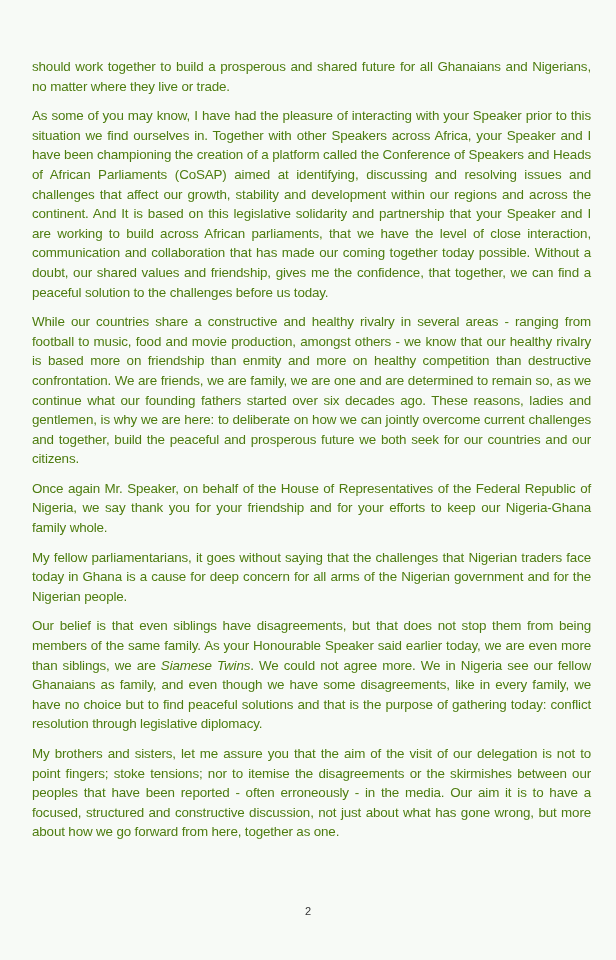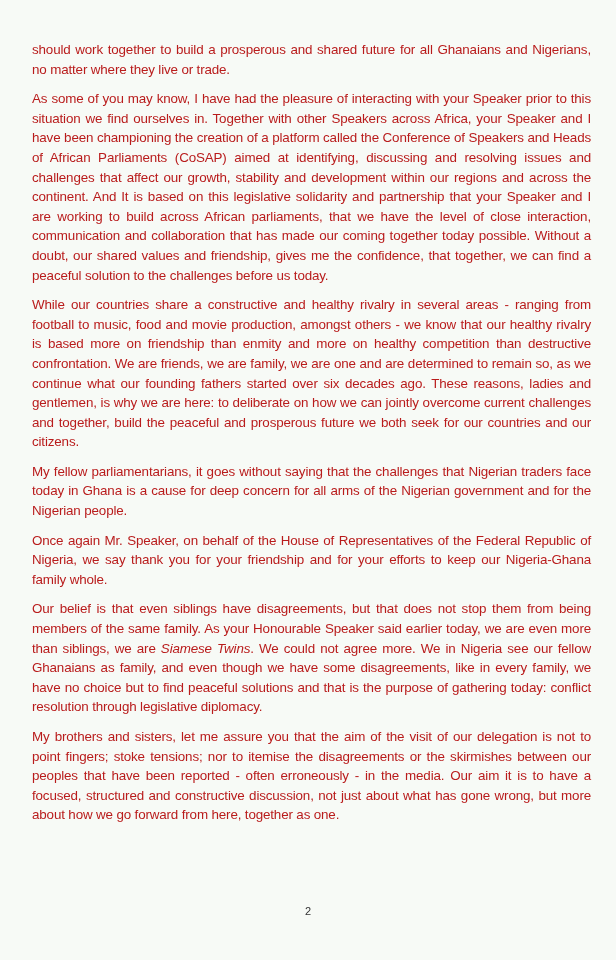--- a/index.html
+++ b/index.html
@@ -9,26 +9,26 @@
     body {
       width: 616px;
       height: 960px;
       background: #f7faf6;
       overflow: hidden;
       position: relative;
     }
     .page {
       position: absolute;
       left: 32px;
-      top: 40px;
+      top: 57px;
       width: 559px;
       font-family: "Liberation Sans", sans-serif;
       font-size: 13.4px;
       line-height: 19.6px;
-      color: #b91c1c;
+      color: #4d7c0f;
       letter-spacing: -0.15px;
     }
     .para {
       margin: 0 0 10px 0;
       text-align: justify;
     }
     .para.first {
       margin-bottom: 10px;
     }
     em {
@@ -44,19 +44,19 @@
       color: #333;
     }
   </style>
 </head>
 <body>
 
 <div class="page">
   <p class="para first">should work together to build a prosperous and shared future for all Ghanaians and Nigerians, no matter where they live or trade.</p>
   <p class="para">As some of you may know, I have had the pleasure of interacting with your Speaker prior to this situation we find ourselves in.  Together with other Speakers across Africa, your Speaker and I have been championing the creation of a platform  called the Conference of Speakers and Heads of African Parliaments (CoSAP) aimed at identifying, discussing and resolving issues and challenges that affect our growth, stability and development within our regions and across the continent. And It is based on this legislative solidarity and partnership that your Speaker and I are working to build across African parliaments, that we have the level of close interaction, communication and collaboration that has made our coming together today possible. Without a doubt, our shared values and friendship, gives me the confidence, that together, we can find a peaceful solution to the challenges before us today.</p>
   <p class="para">While our countries share a constructive and healthy rivalry in several areas - ranging from football to music, food and movie production, amongst others - we know that our healthy rivalry is based more on friendship than enmity and more on healthy competition than destructive confrontation. We are friends, we are family, we are one and are determined to remain so, as we continue what our founding fathers started over six decades ago. These reasons, ladies and gentlemen, is why we are here: to deliberate on how we can jointly overcome current challenges and together, build the peaceful and prosperous future we both seek for our countries and our citizens.</p>
+  <p class="para">Once again Mr. Speaker, on behalf of the House of Representatives of the Federal Republic of Nigeria, we say thank you for your friendship and for your efforts to keep our Nigeria-Ghana family whole.</p>
   <p class="para">My fellow parliamentarians, it goes without saying that the challenges that Nigerian traders face today in Ghana is a cause for deep concern for all arms of the Nigerian government and for the Nigerian people.</p>
-  <p class="para">Once again Mr. Speaker, on behalf of the House of Representatives of the Federal Republic of Nigeria, we say thank you for your friendship and for your efforts to keep our Nigeria-Ghana family whole.</p>
   <p class="para"><span>Our belief is that even siblings have disagreements, but that does not stop them from being members of the same family. As your Honourable Speaker said earlier today, we are even more than siblings, we are </span><em>Siamese Twins</em><span>. We could not agree more. We in Nigeria see our fellow Ghanaians as family, and even though we have some disagreements, like in every family, we have no choice but to find peaceful solutions and that is the purpose of gathering today: conflict resolution through legislative diplomacy.</span></p>
   <p class="para">My brothers and sisters, let me assure you that the aim of the visit of our delegation is not to point fingers; stoke tensions; nor to itemise the disagreements or the skirmishes  between our peoples that have been reported - often erroneously - in the media.  Our aim it is to have a focused, structured and constructive discussion, not just about what has gone wrong, but more about how we go forward from here, together as one.</p>
 </div>
 
 <div class="page-number">2</div>
 
 </body></html>

